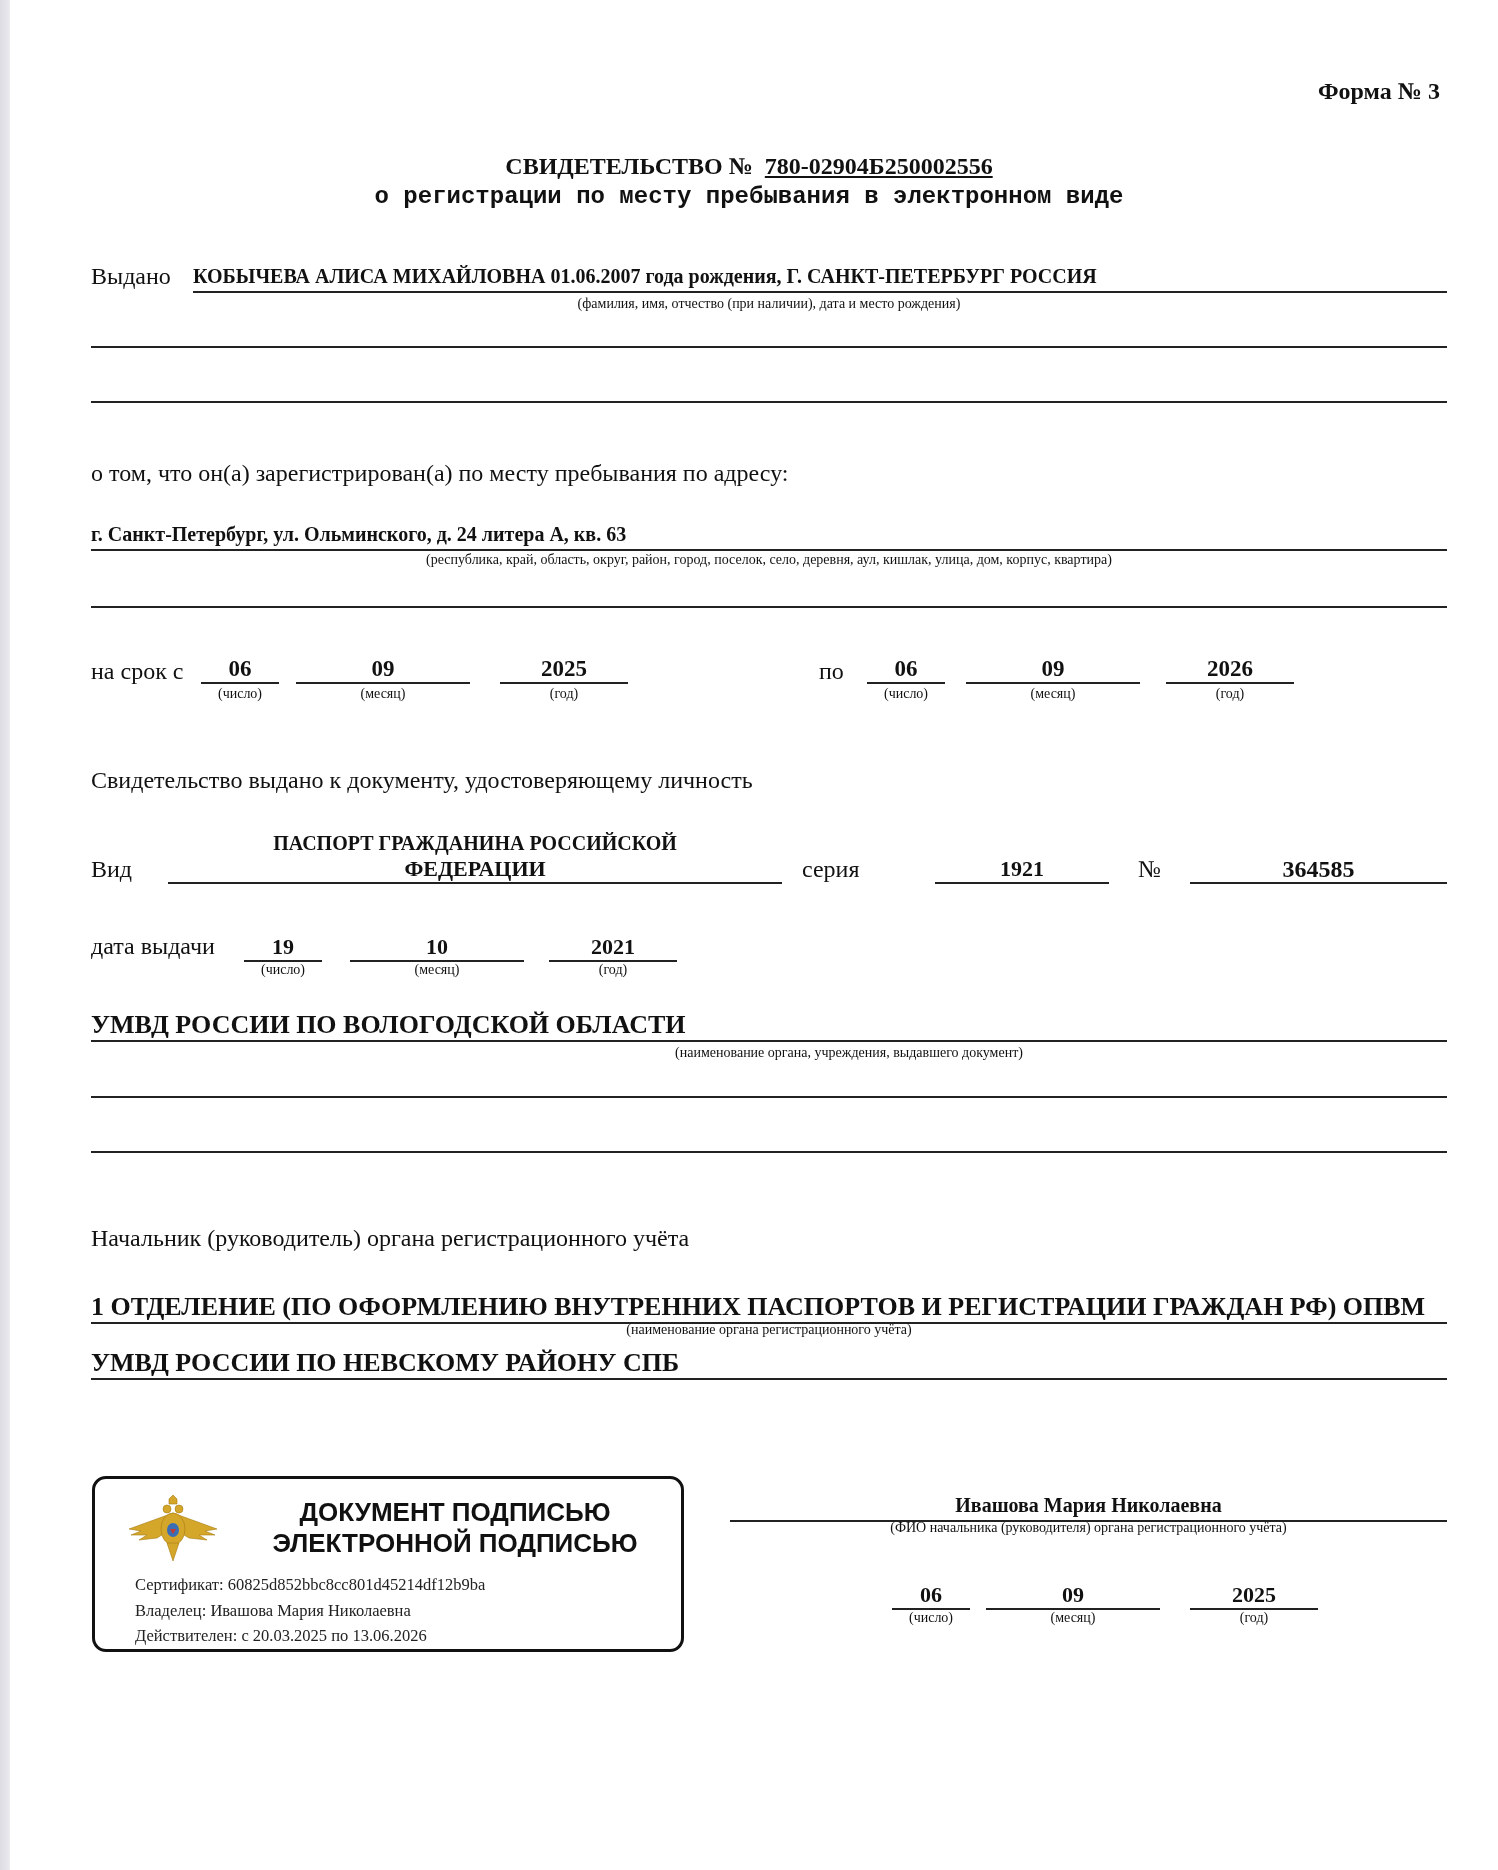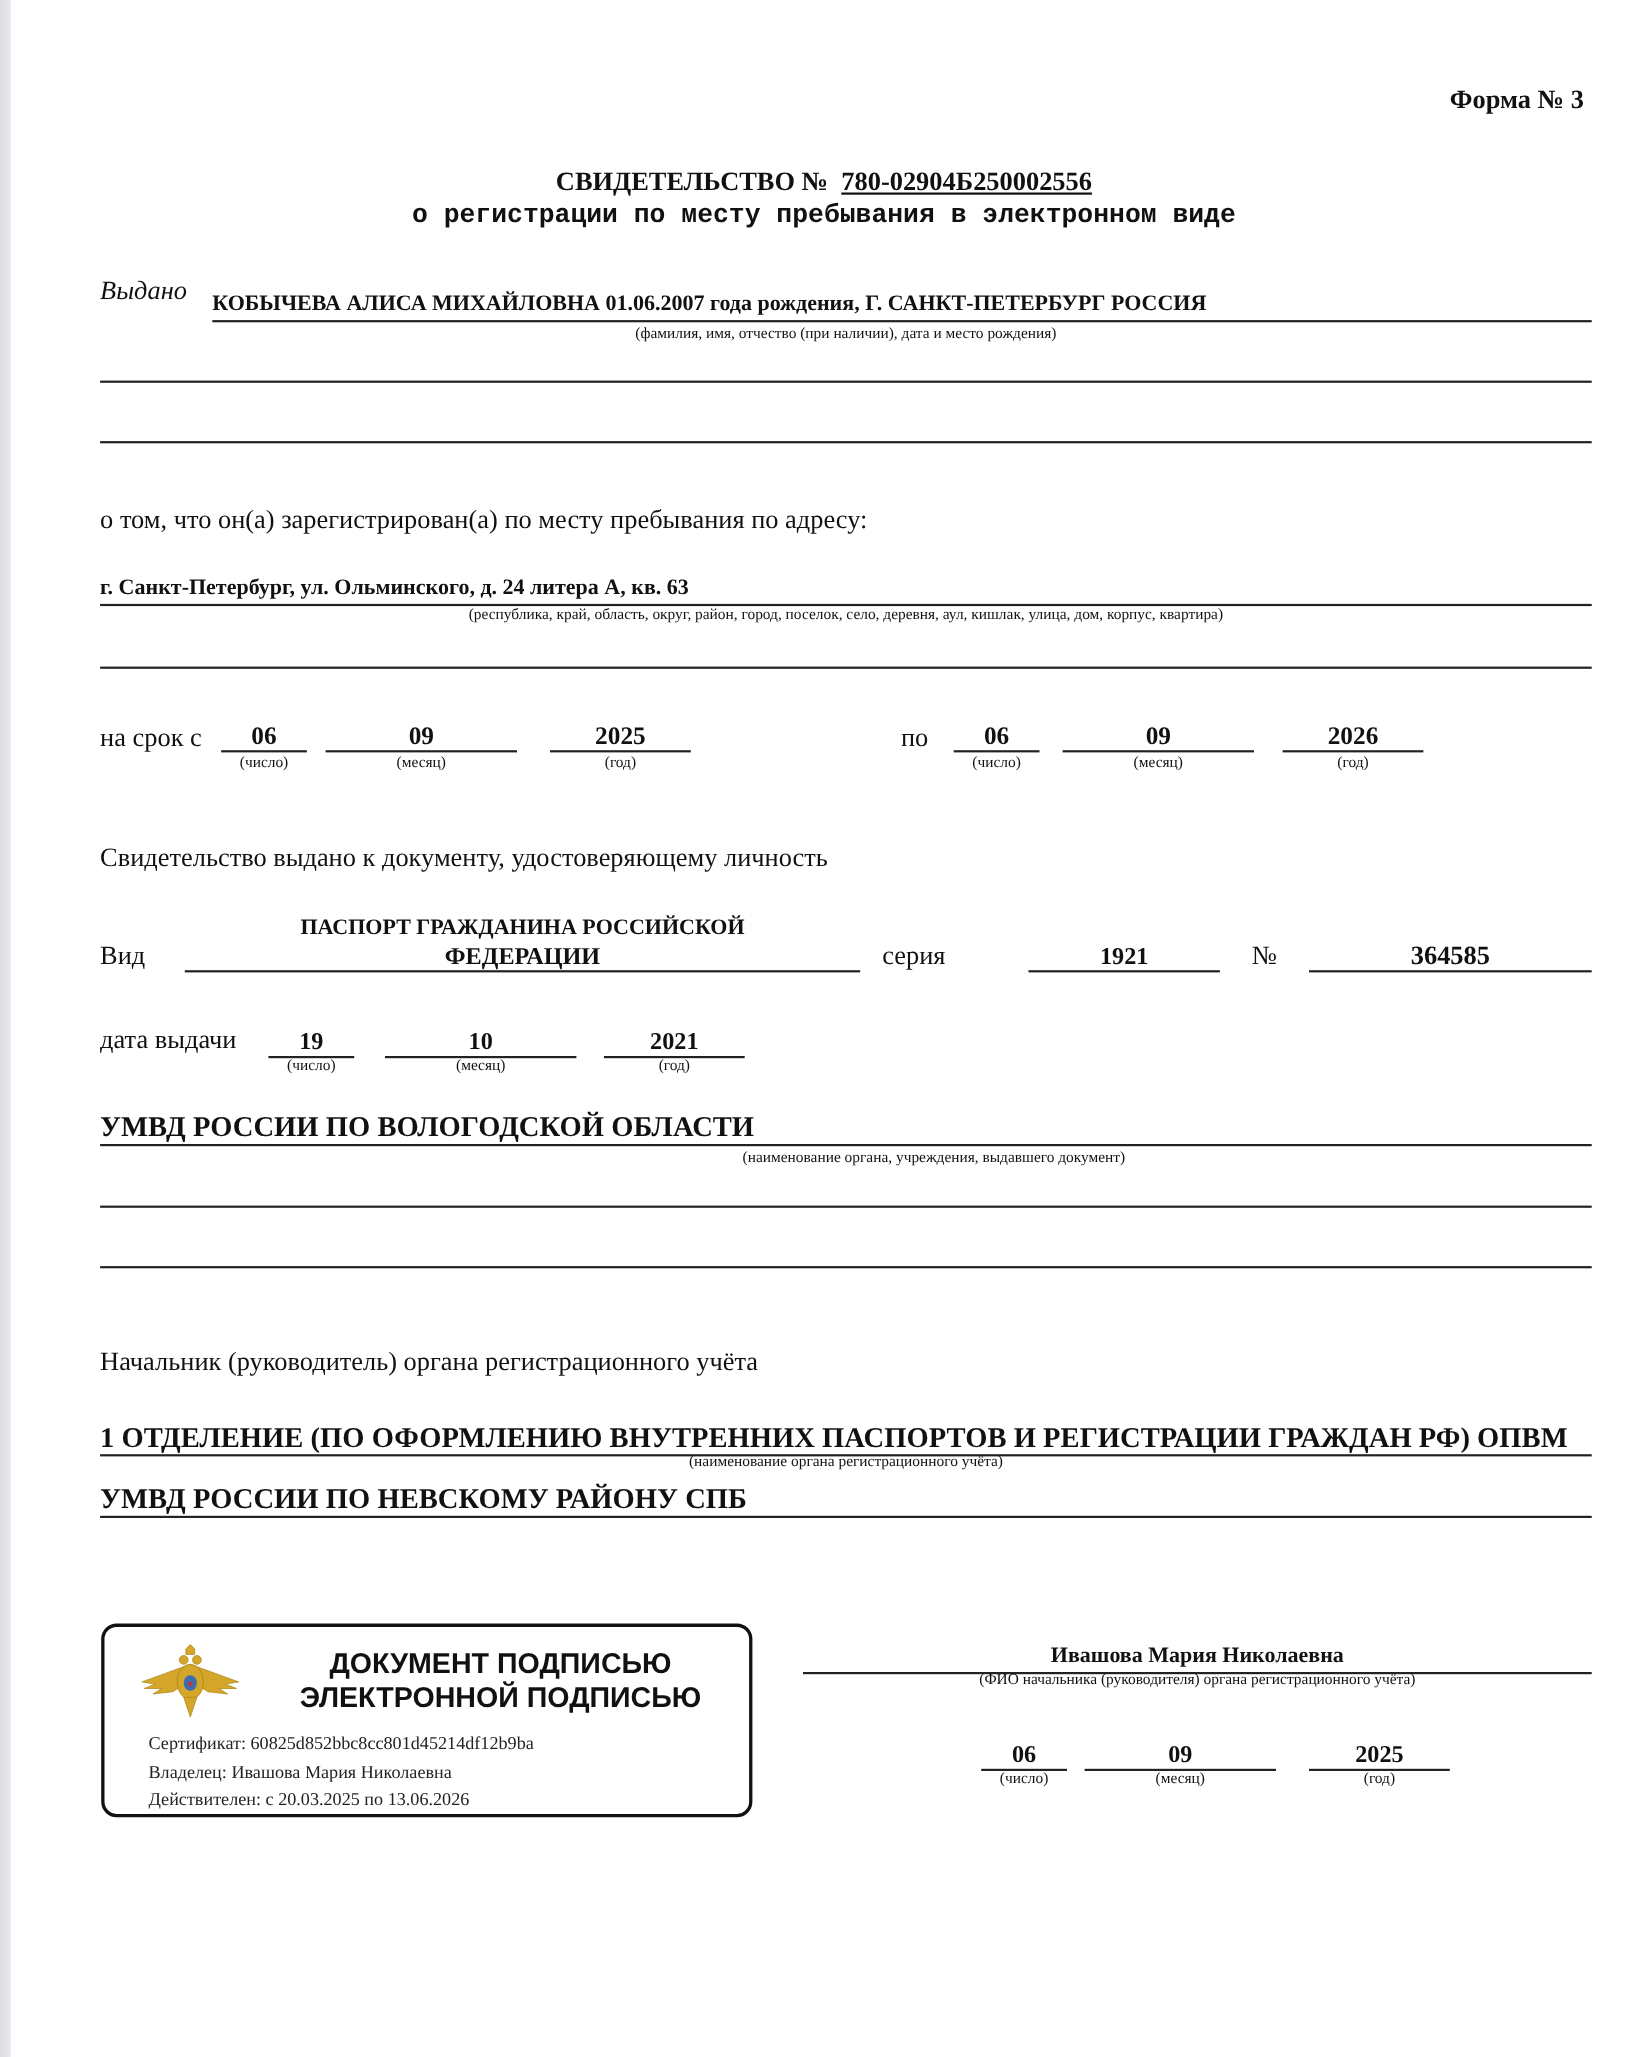--- a/index.html
+++ b/index.html
@@ -42,21 +42,21 @@
 <div class="side-bar"></div>
 
 <div class="abs b t24" style="left:1318px; top:78px;">Форма № 3</div>
 
 <div class="abs b t24 center" style="left:0; width:1498px; top:153px;">
   <span>СВИДЕТЕЛЬСТВО №</span>&nbsp;
   <span style="text-decoration:underline;">780-02904Б250002556</span>
 </div>
 <div class="abs b t24 center" style="left:0; width:1498px; top:183px;font-family:Liberation Mono, monospace;">о регистрации по месту пребывания в электронном виде</div>
 
-<div class="abs t24" style="left:91px; top:252px;font-style:italic;">Выдано</div>
+<div class="abs t24" style="left:91px; top:263px;">Выдано</div>
 <div class="abs b t22" style="left:193px; top:265px; width:1254px; border-bottom:2.4px solid #222; height:26px;">КОБЫЧЕВА АЛИСА МИХАЙЛОВНА 01.06.2007 года рождения, Г. САНКТ-ПЕТЕРБУРГ РОССИЯ</div>
 <div class="cap" style="left:91px; width:1356px; top:296px;">(фамилия, имя, отчество (при наличии), дата и место рождения)</div>
 <div class="line" style="left:91px; width:1356px; top:346px;"></div>
 <div class="line" style="left:91px; width:1356px; top:401px;"></div>
 
 <div class="abs t24" style="left:91px; top:460px;">о том, что он(а) зарегистрирован(а) по месту пребывания по адресу:</div>
 <div class="abs b t22" style="left:91px; top:523px; width:1356px; border-bottom:2.4px solid #222; height:26px;">г. Санкт-Петербург, ул. Ольминского, д. 24 литера А, кв. 63</div>
 <div class="cap" style="left:91px; width:1356px; top:552px;">(республика, край, область, округ, район, город, поселок, село, деревня, аул, кишлак, улица, дом, корпус, квартира)</div>
 <div class="line" style="left:91px; width:1356px; top:606px;"></div>
 

